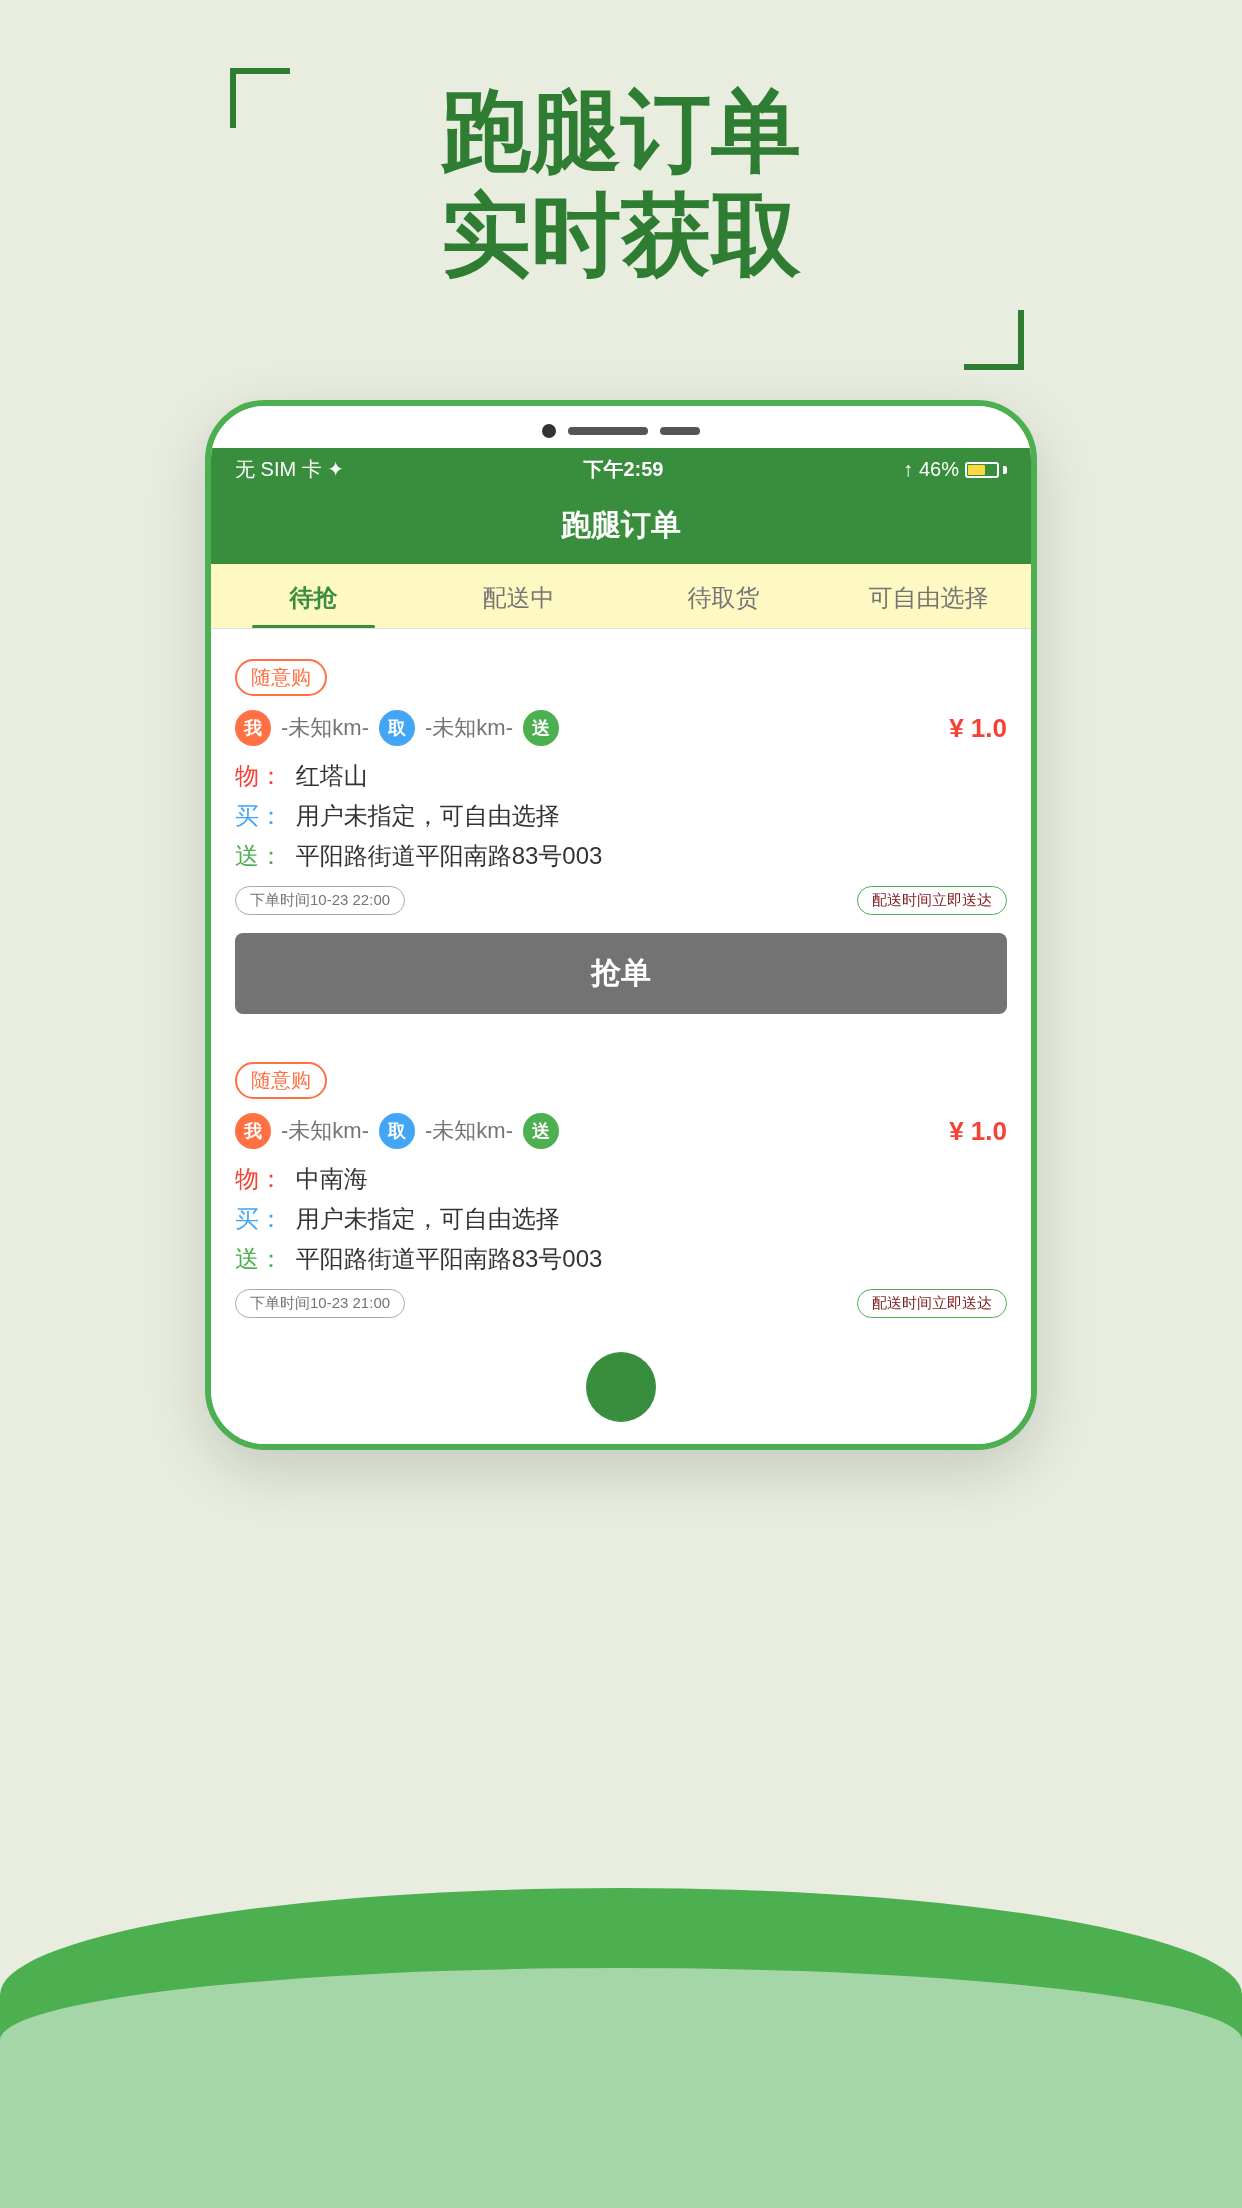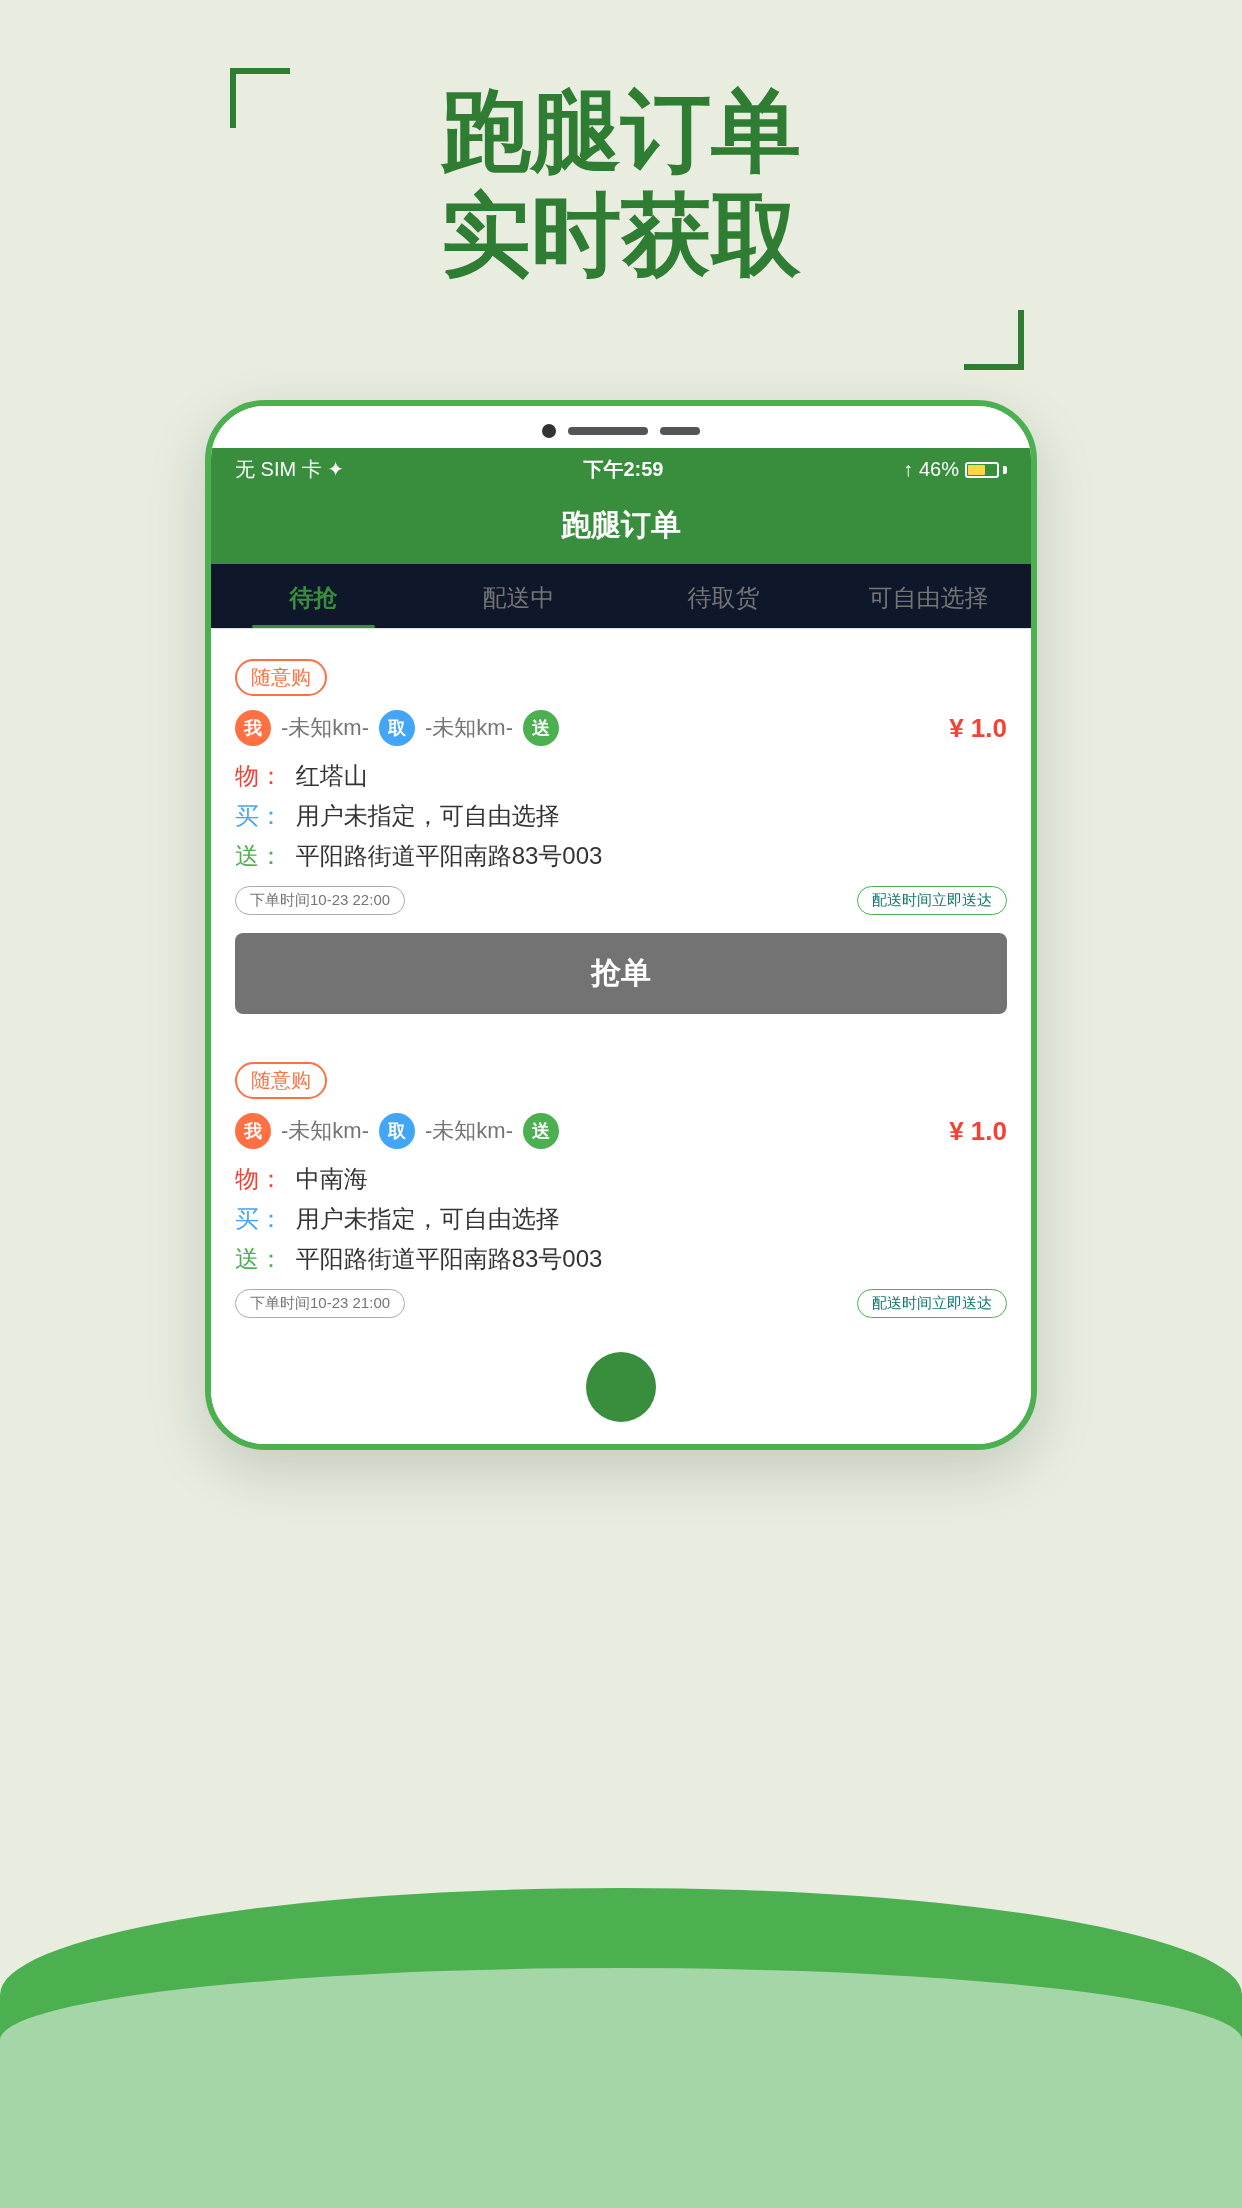--- a/index.html
+++ b/index.html
@@ -191,21 +191,21 @@
       color: #fff;
       text-align: center;
       font-size: 30px;
       font-weight: 600;
       padding: 14px 0 18px;
     }
 
     
     .tabs {
       display: flex;
-      background: #0f172a;
+      background: #fef9c3;
       border-bottom: 1px solid #e0e0e0;
     }
     .tab {
       flex: 1;
       text-align: center;
       padding: 18px 0 14px;
       font-size: 24px;
       color: #757575;
       position: relative;
       cursor: pointer;
@@ -282,21 +282,21 @@
     }
     .card-footer-tag {
       border: 1.5px solid #aaa;
       border-radius: 20px;
       color: #757575;
       font-size: 15px;
       padding: 4px 14px;
     }
     .card-footer-tag.green {
       border-color: #4caf50;
-      color: #0f766e;
+      color: #7f1d1d;
     }
 
     .grab-btn {
       background: #737373;
       color: #fff;
       text-align: center;
       font-size: 30px;
       font-weight: 600;
       padding: 20px;
       margin: 18px 0 0;

